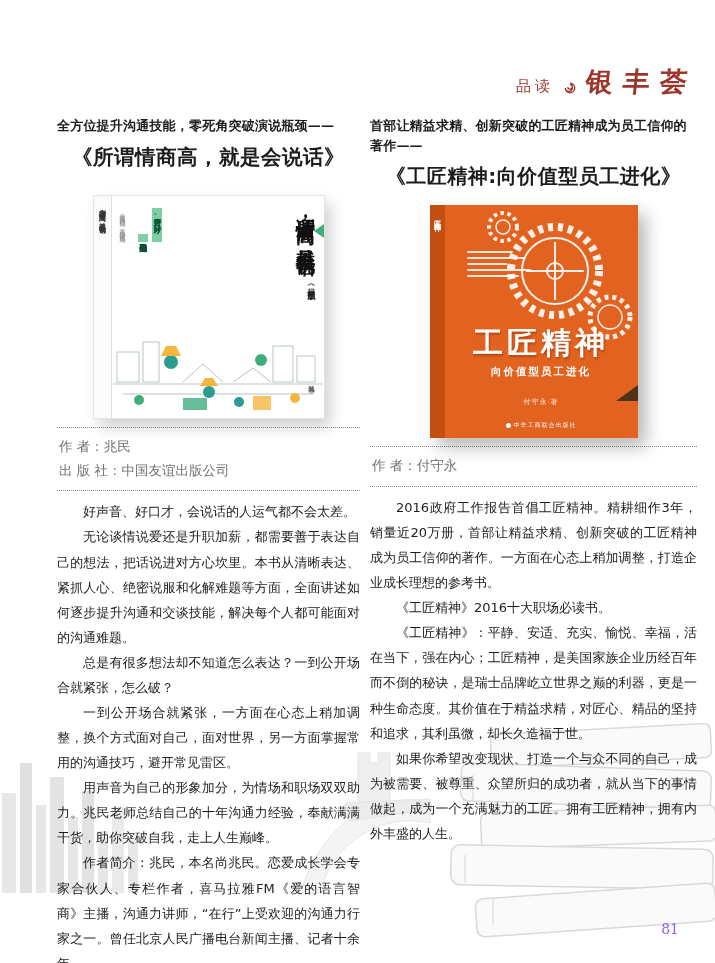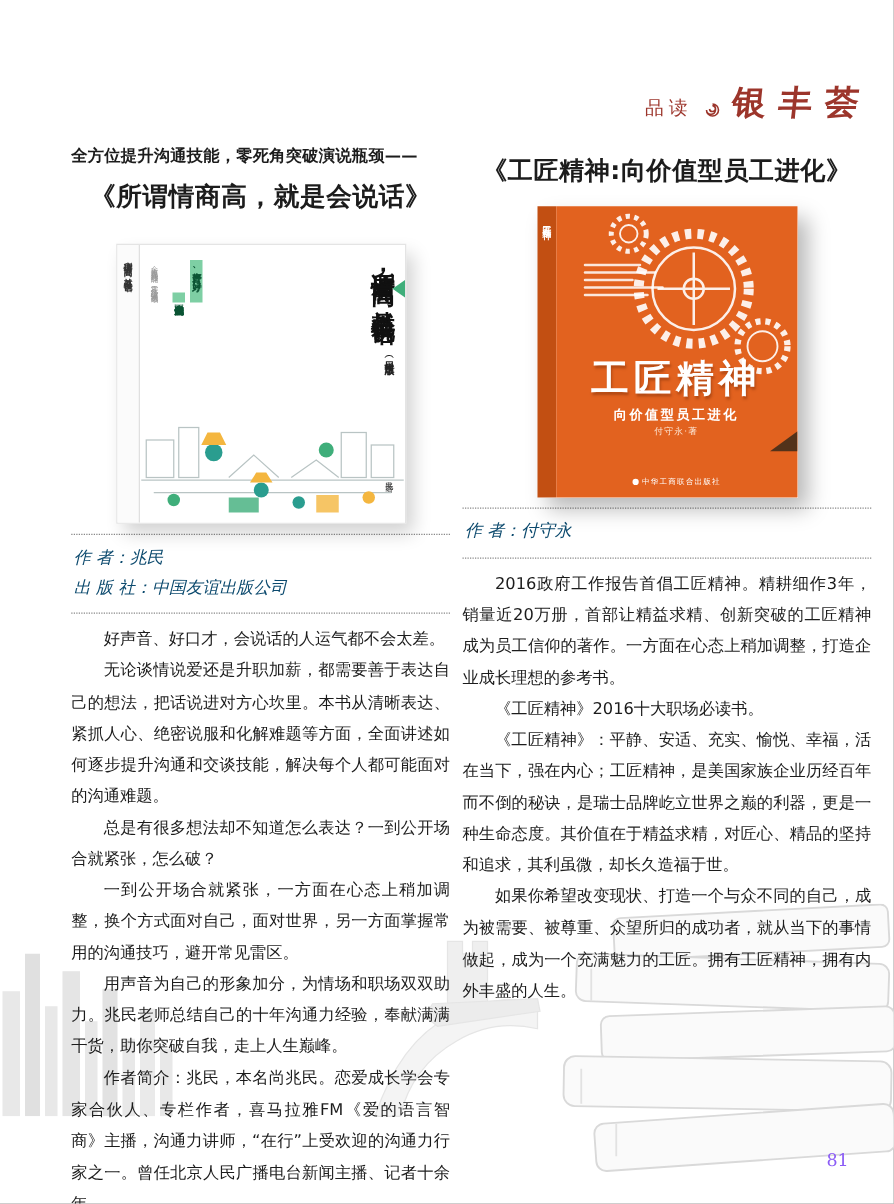--- a/index.html
+++ b/index.html
@@ -43,27 +43,27 @@
   
   .book-right{width:208px;height:233px;box-shadow:8px 9px 16px rgba(0,0,0,.28);}
   .br-spine{width:15px;background:#c24f12;display:flex;justify-content:center;padding-top:10px;}
   .br-spine .v-text{font-size:7px;color:#fff;letter-spacing:1px;font-weight:bold;}
   .br-front{position:relative;flex:1;background:#e2621f;overflow:hidden;}
   .br-gears{position:absolute;top:4px;left:0;width:100%;height:150px;opacity:.9;}
   .br-lines{position:absolute;left:22px;top:46px;display:flex;flex-direction:column;gap:4px;}
   .br-lines i{display:block;height:2px;background:rgba(255,255,255,.85);border-radius:1px;}
   .br-title{position:absolute;left:0;width:100%;top:118px;text-align:center;color:#fff;font-size:30px;font-weight:900;letter-spacing:4px;text-shadow:1px 2px 2px rgba(90,30,0,.35);}
   .br-subtitle{position:absolute;left:0;width:100%;top:160px;text-align:center;color:#fff;font-size:10.5px;font-weight:bold;letter-spacing:2px;}
-  .br-author{position:absolute;left:0;width:100%;top:175px;text-align:center;color:#fde8d8;font-size:7px;letter-spacing:1px;}
+  .br-author{position:absolute;left:0;width:100%;top:192px;text-align:center;color:#fde8d8;font-size:7px;letter-spacing:1px;}
   .br-badge{position:absolute;right:0;top:164px;width:0;height:0;border-top:16px solid transparent;border-left:22px solid transparent;border-bottom:16px solid #3a2a1a;opacity:.85;}
   .br-publisher{position:absolute;left:0;width:100%;bottom:8px;text-align:center;color:#fff;font-size:6px;letter-spacing:1px;}
   .br-publogo{display:inline-block;width:5px;height:5px;background:#fff;border-radius:50%;margin-right:3px;vertical-align:middle;}
   
   .infobox{border-top:1.5px dotted #888;border-bottom:1.5px dotted #888;padding:7px 2px 8px 2px;margin:4px 0 8px 0;}
-  .info-line{font-size:13.5px;line-height:1.75;color:#0c4a6e;font-style:italic;}
+  .info-line{font-size:13.5px;line-height:1.75;color:#737373;}
   
   .body p{margin:0;font-size:13px;line-height:1.93;text-indent:2em;text-align:justify;color:#1c1c1c;}
   .bio{margin-top:28px;}
   
   .pagenum{position:absolute;right:36px;bottom:26px;font-family:"DejaVu Serif",serif;font-size:14px;color:#8b5cf6;z-index:2;}
   
   .wm{position:absolute;z-index:0;pointer-events:none;}
   .wm-skyline{left:0;bottom:70px;}
   .wm-wall{left:280px;bottom:60px;}
   .wm-books{right:-6px;bottom:0;}
@@ -183,20 +183,21 @@
         <p>好声音、好口才，会说话的人运气都不会太差。</p>
         <p>无论谈情说爱还是升职加薪，都需要善于表达自己的想法，把话说进对方心坎里。本书从清晰表达、紧抓人心、绝密说服和化解难题等方面，全面讲述如何逐步提升沟通和交谈技能，解决每个人都可能面对的沟通难题。</p>
         <p>总是有很多想法却不知道怎么表达？一到公开场合就紧张，怎么破？</p>
         <p>一到公开场合就紧张，一方面在心态上稍加调整，换个方式面对自己，面对世界，另一方面掌握常用的沟通技巧，避开常见雷区。</p>
         <p>用声音为自己的形象加分，为情场和职场双双助力。兆民老师总结自己的十年沟通力经验，奉献满满干货，助你突破自我，走上人生巅峰。</p>
         <p class="bio">作者简介：兆民，本名尚兆民。恋爱成长学会专家合伙人、专栏作者，喜马拉雅FM《爱的语言智商》主播，沟通力讲师，“在行”上受欢迎的沟通力行家之一。曾任北京人民广播电台新闻主播、记者十余年。</p>
       </div>
     </div>
 
     <div class="col col-right">
+      <div class="kicker">首部让精益求精、创新突破的工匠精神成为员工信仰的著作——</div>
       <div class="headline headline-r">《工匠精神:向价值型员工进化》</div>
 
       <div class="figure">
         <div class="book book-right">
           <div class="br-spine">
             <span class="v-text">工匠精神</span>
           </div>
           <div class="br-front">
             <svg class="br-gears" viewBox="0 0 193 150">
               <g stroke="#ffffff" fill="none">

